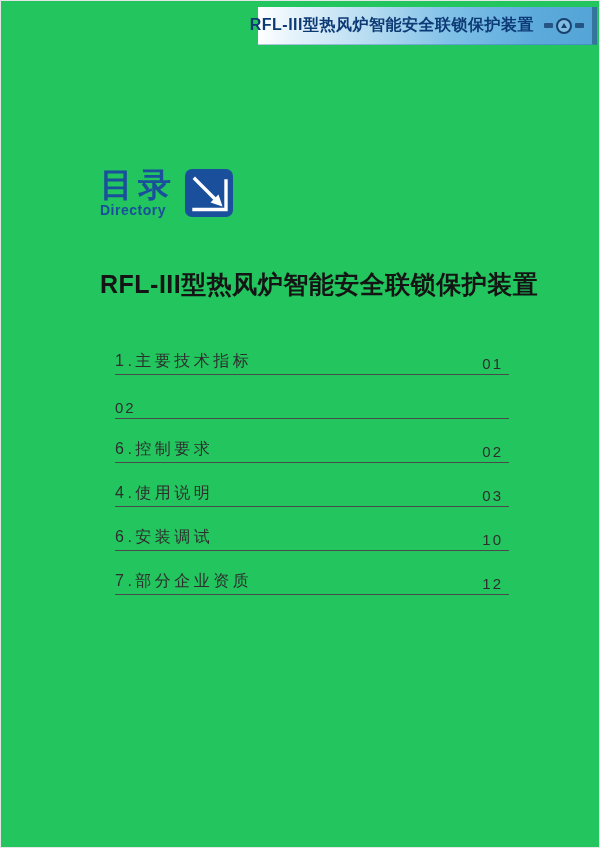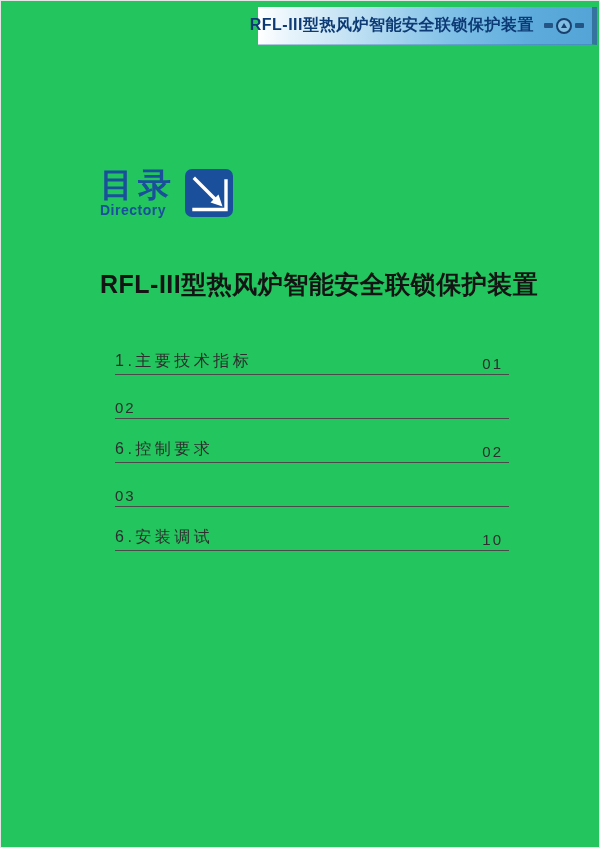--- a/index.html
+++ b/index.html
@@ -97,21 +97,26 @@
       <span class="toc-page">01</span>
     </div>
     <div class="toc-row">
       <span class="toc-page">02</span>
     </div>
     <div class="toc-row">
       <span class="toc-label">6.控制要求</span>
       <span class="toc-page">02</span>
     </div>
     <div class="toc-row">
+      <span class="toc-label">4.使用说明</span>
       <span class="toc-page">03</span>
     </div>
     <div class="toc-row">
       <span class="toc-label">6.安装调试</span>
       <span class="toc-page">10</span>
     </div>
+    <div class="toc-row">
+      <span class="toc-label">7.部分企业资质</span>
+      <span class="toc-page">12</span>
+    </div>
   </div>
 
 </div>
 
 </body></html>

